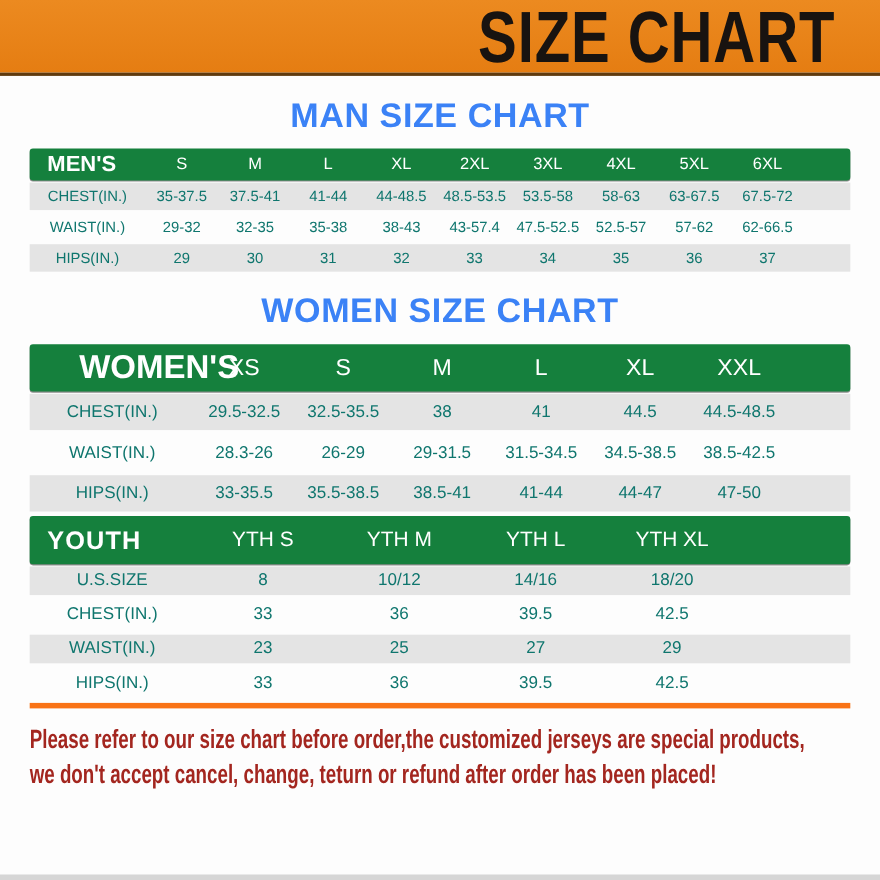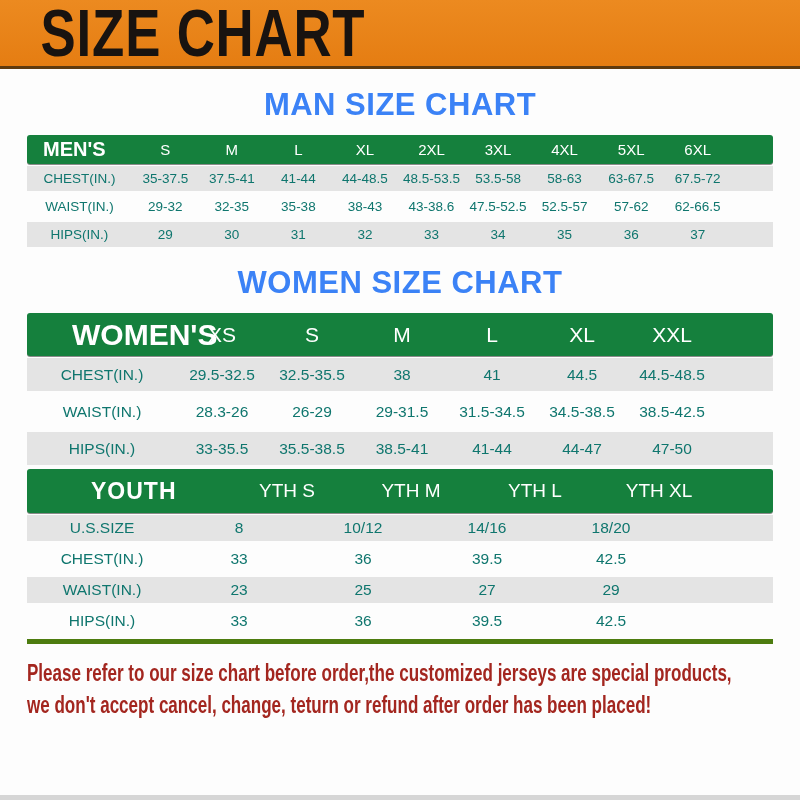--- a/index.html
+++ b/index.html
@@ -10,21 +10,21 @@
     font-family: "Liberation Sans", sans-serif;
     position: relative;
     overflow: hidden;
   }
 
   
   .banner {
     height: 69px;
     background: linear-gradient(#ec8a20, #e57d12);
     border-bottom: 3px solid #5f3a0e;
-    display: flex; align-items: center; justify-content: flex-start;
+    display: flex; align-items: center; justify-content: flex-end;
   }
   .banner-title {
     margin: 0;
     font-size: 66px; line-height: 1;
     font-weight: bold;
     color: #181310;
     transform: scaleX(0.8);
     letter-spacing: 1px;
     white-space: nowrap;
   }
@@ -71,21 +71,21 @@
     align-items: center;
     color: #0f766e;
     background: #fdfdfd;
   }
   .row > div { text-align: center; white-space: nowrap; }
   .row.shade { background: #e4e4e4; }
 
   .section-0 .row { height: 25px; margin-bottom: 3px; font-size: 13.5px; }
   .section-1 .row { height: 33px; margin-bottom: 4px; font-size: 15.5px; }
   .section-2 .row { height: 26px; margin-bottom: 5px; font-size: 15.5px; }
-  .section-2 .rows { border-bottom: 5px solid #4d7c0f; }
+  .section-2 .rows { border-bottom: 5px solid #f97316; }
 
   
   .footer { margin: 13px 27px 0; }
   .footer-line {
     color: #a3261f;
     font-size: 24px;
     line-height: 32px;
     font-weight: bold;
     transform: scaleX(0.71);
     transform-origin: left center;
@@ -134,21 +134,21 @@
           <div class="cell">63-67.5</div>
           <div class="cell">67.5-72</div>
           <div class="filler"></div>
         </div>
         <div class="row" style="grid-template-columns: 105px repeat(9, 1fr) 42px;">
           <div class="row-label">WAIST(IN.)</div>
           <div class="cell">29-32</div>
           <div class="cell">32-35</div>
           <div class="cell">35-38</div>
           <div class="cell">38-43</div>
-          <div class="cell">43-38.6</div>
+          <div class="cell">43-57.4</div>
           <div class="cell">47.5-52.5</div>
           <div class="cell">52.5-57</div>
           <div class="cell">57-62</div>
           <div class="cell">62-66.5</div>
           <div class="filler"></div>
         </div>
         <div class="row shade" style="grid-template-columns: 105px repeat(9, 1fr) 42px;">
           <div class="row-label">HIPS(IN.)</div>
           <div class="cell">29</div>
           <div class="cell">30</div>
@@ -208,21 +208,21 @@
           <div class="cell">44-47</div>
           <div class="cell">47-50</div>
           <div class="filler"></div>
         </div>
       </div>
     </div>
 </section>
 
 <section class="chart-section section-2">
   <div class="size-table" id="table-2">
-      <div class="band" style="grid-template-columns: 150px repeat(4, 124px) 1fr; padding-left: 48px;">
+      <div class="band" style="grid-template-columns: 150px repeat(4, 124px) 1fr;">
         <div class="band-label">YOUTH</div>
         <div class="col-head">YTH S</div>
         <div class="col-head">YTH M</div>
         <div class="col-head">YTH L</div>
         <div class="col-head">YTH XL</div>
         <div class="filler"></div>
       </div>
       <div class="rows">
         <div class="row shade" style="grid-template-columns: 150px repeat(4, 124px) 1fr;">
           <div class="row-label">U.S.SIZE</div>

